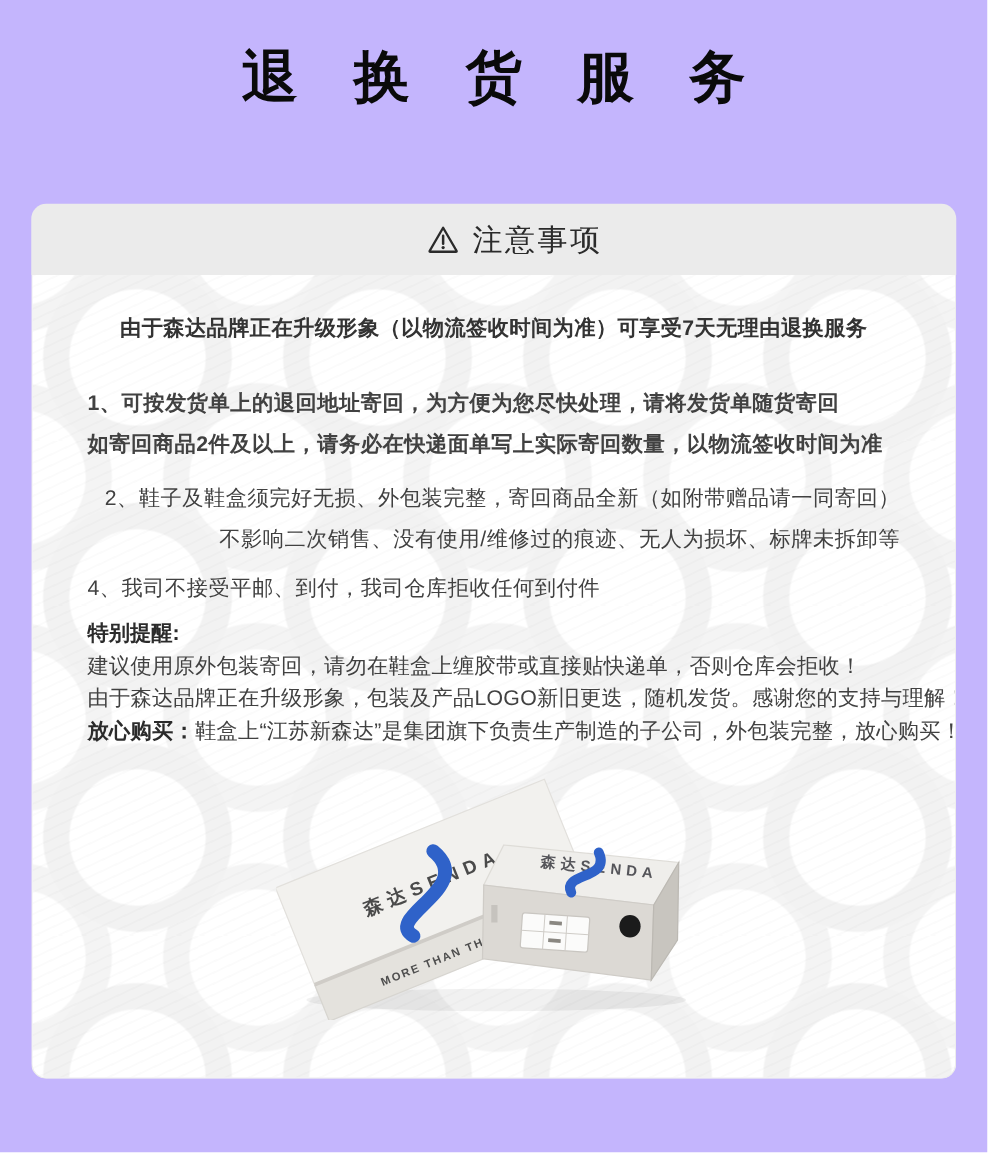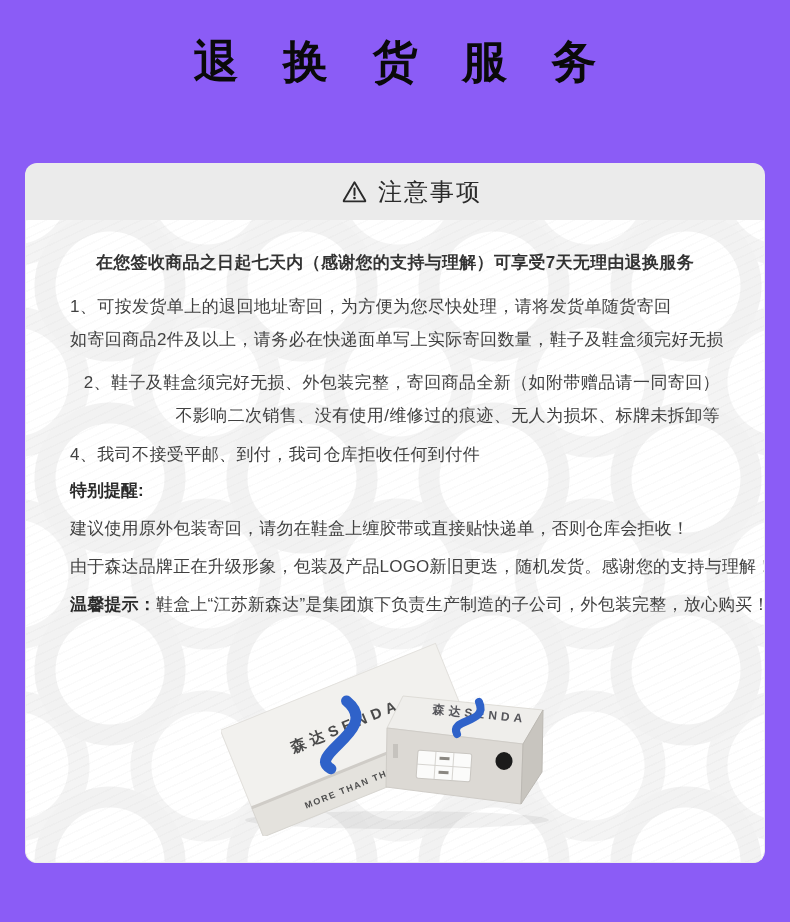--- a/index.html
+++ b/index.html
@@ -5,21 +5,21 @@
   * { margin:0; padding:0; box-sizing:border-box; }
   html,body { background:#fff; }
   body {
     width:790px; height:922px;
     font-family:"Liberation Sans","DejaVu Sans",sans-serif;
     color:#404040;
     overflow:hidden;
     margin:0 auto;
     position:relative;
   }
-  .page { width:790px; height:922px; position:relative; background:#8b5cf6; }
+  .page { width:790px; height:922px; position:relative; background:#c4b5fd; }
 
   
   .page-title {
     padding-top:36px;
     text-align:center;
     font-size:45px;
     line-height:52px;
     font-weight:600;
     color:#0a0a0a;
     letter-spacing:16px;
@@ -61,32 +61,32 @@
     font-size:17px; line-height:22px;
     font-weight:bold; color:#333;
     letter-spacing:0.3px;
     white-space:nowrap;
   }
   .para {
     margin:0 44px;
     font-size:17px; line-height:33px;
     color:#414141; letter-spacing:0.4px;
   }
-  .para.p1 { margin-top:16px; }
+  .para.p1 { margin-top:32px;font-weight:bold; }
   .para.p2 { margin-top:10px;text-align:right; }
   .para.p3 { margin-top:6px; }
   .para div { white-space:nowrap; }
 
   .special-title {
     margin:9px 44px 0;
     font-size:17px; line-height:22px;
     font-weight:bold; color:#2b2b2b;
   }
   .special-line {
-    margin:16px 44px 0;
+    margin:4px 44px 0;
     font-size:17px; line-height:22px;
     color:#414141; letter-spacing:0.2px;
     white-space:nowrap;
   }
   .special-line .bold-prefix { font-weight:bold; color:#2b2b2b; }
 
   
   .shoebox-figure {
     width:348px; height:202px;
     margin:18px auto 0;
@@ -107,42 +107,42 @@
       <svg class="warn-icon" viewBox="0 0 27 25">
         <path d="M13.5 3.2 L24.2 21.6 Q24.6 22.4 23.7 22.4 L3.3 22.4 Q2.4 22.4 2.8 21.6 Z" fill="none" stroke="#2b2b2b" stroke-width="1.9" stroke-linejoin="round"></path>
         <line x1="13.5" y1="9.5" x2="13.5" y2="16" stroke="#2b2b2b" stroke-width="2" stroke-linecap="round"></line>
         <circle cx="13.5" cy="19" r="1.3" fill="#2b2b2b"></circle>
       </svg>
       <span>注意事项</span>
     </header>
 
     <div class="notice-body">
 
-      <p class="lead">在您签收商品之日起七天内（感谢您的支持与理解）可享受7天无理由退换服务</p>
+      <p class="lead">由于森达品牌正在升级形象（以物流签收时间为准）可享受7天无理由退换服务</p>
 
       <div class="para p1">
         <div>1、可按发货单上的退回地址寄回，为方便为您尽快处理，请将发货单随货寄回</div>
-        <div>如寄回商品2件及以上，请务必在快递面单写上实际寄回数量，鞋子及鞋盒须完好无损</div>
+        <div>如寄回商品2件及以上，请务必在快递面单写上实际寄回数量，以物流签收时间为准</div>
       </div>
 
       <div class="para p2">
         <div>2、鞋子及鞋盒须完好无损、外包装完整，寄回商品全新（如附带赠品请一同寄回）</div>
         <div>不影响二次销售、没有使用/维修过的痕迹、无人为损坏、标牌未拆卸等</div>
       </div>
 
       <div class="para p3">
         <div>4、我司不接受平邮、到付，我司仓库拒收任何到付件</div>
       </div>
 
       <p class="special-title">特别提醒:</p>
 
       <p class="special-line">建议使用原外包装寄回，请勿在鞋盒上缠胶带或直接贴快递单，否则仓库会拒收！</p>
       <p class="special-line">由于森达品牌正在升级形象，包装及产品LOGO新旧更迭，随机发货。感谢您的支持与理解！</p>
 
-      <p class="special-line"><span class="bold-prefix">温馨提示：</span><span>鞋盒上“江苏新森达”是集团旗下负责生产制造的子公司，外包装完整，放心购买！</span></p>
+      <p class="special-line"><span class="bold-prefix">放心购买：</span><span>鞋盒上“江苏新森达”是集团旗下负责生产制造的子公司，外包装完整，放心购买！</span></p>
 
       <figure class="shoebox-figure">
         <svg width="348" height="202" viewBox="0 0 348 202">
 
           <ellipse cx="176" cy="186" rx="152" ry="9" fill="rgba(0,0,0,0.055)"></ellipse>
 
           <g transform="translate(18,30) rotate(-22 115 90)">
             <rect x="0" y="18" width="232" height="84" fill="#f2f1ee" stroke="#e2e0dc" stroke-width="1"></rect>
             <rect x="0" y="102" width="232" height="31" fill="#e4e2dd" stroke="#d7d5d0" stroke-width="1"></rect>
             <rect x="0" y="100" width="232" height="3" fill="#cfccc7"></rect>

